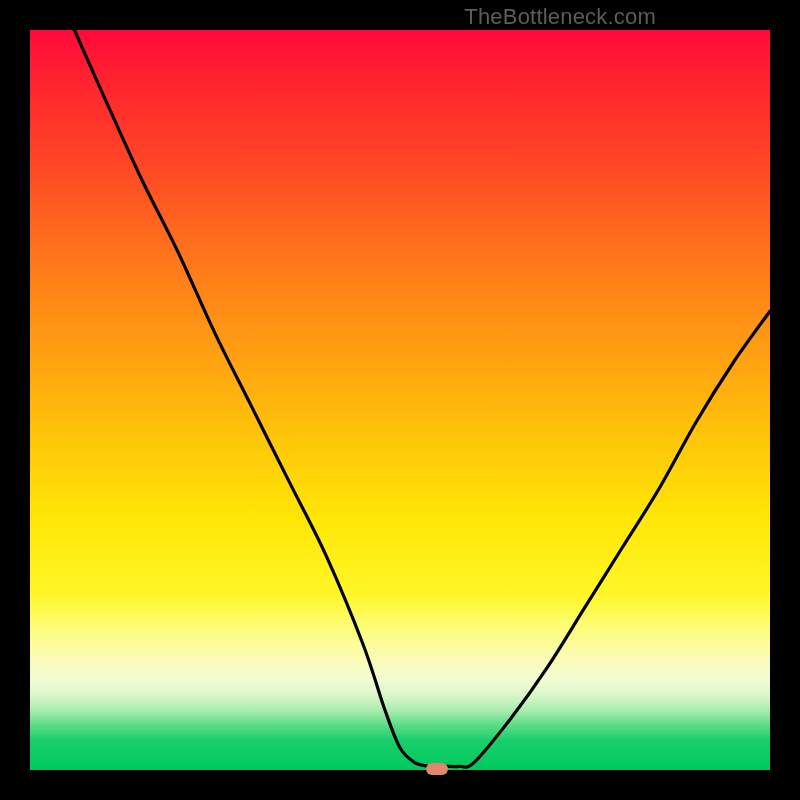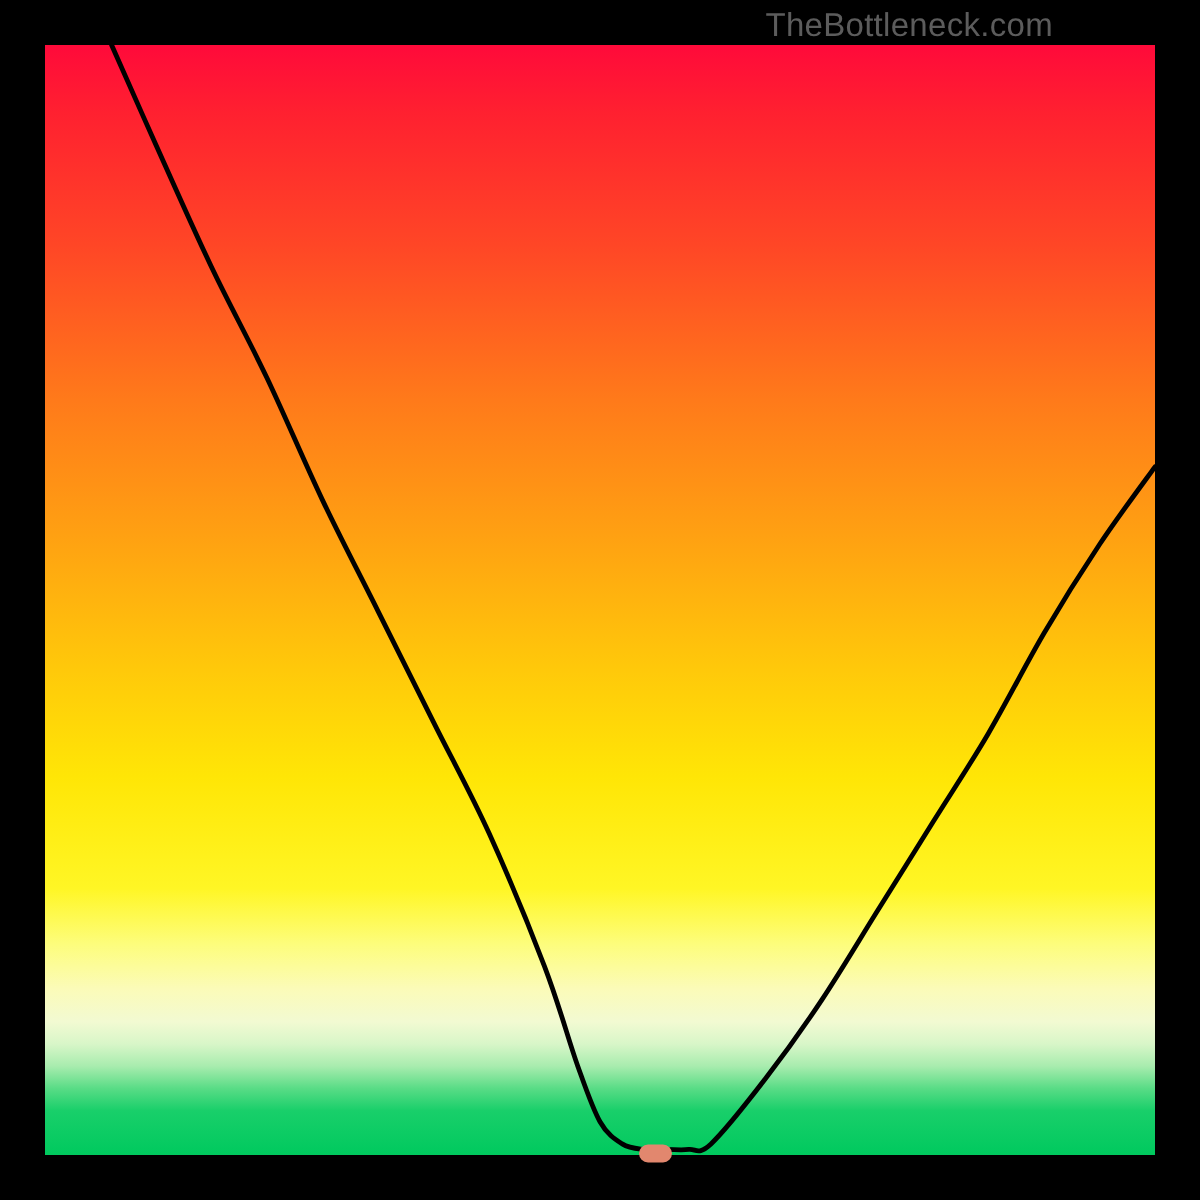--- a/index.html
+++ b/index.html
@@ -9,21 +9,20 @@
     height: 800px;
     background: #000;
     overflow: hidden;
     font-family: Arial, Helvetica, sans-serif;
   }
   .frame {
     position: relative;
     width: 688px;
     height: 800px;
     background: #000;
-    padding-left: 46px;
   }
   .plot-area {
     position: absolute;
     left: 30px;
     top: 30px;
     width: 740px;
     height: 740px;
     background: linear-gradient(
       to bottom,
       #ff0a3a 0%,

